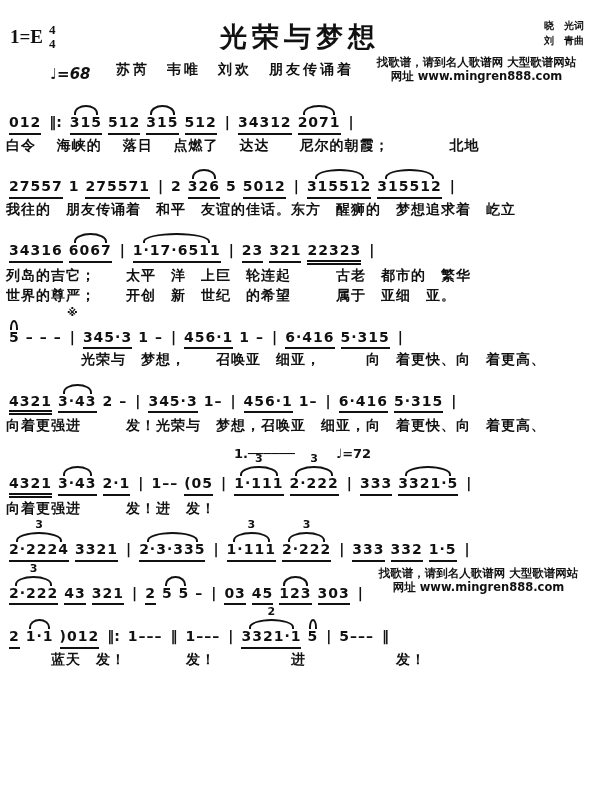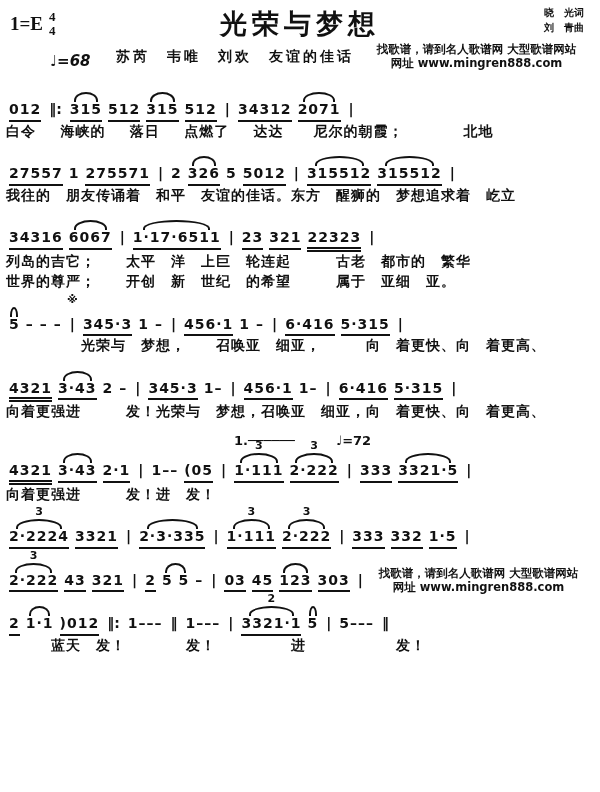--- a/index.html
+++ b/index.html
@@ -1,19 +1,19 @@
 <!DOCTYPE html>
 <html><head>
 <meta charset="utf-8">
 <style>
   html,body{margin:0;padding:0;background:#e8e8e4;}
   .page{
     position:relative;width:600px;height:792px;background:#ffffff;color:#111;
     font-family:"DejaVu Sans",sans-serif;overflow:hidden;margin:0 auto;
-    box-sizing:border-box;padding:4px 6px;
+    box-sizing:border-box;padding:17px 6px;
   }
   
   .header{position:relative;height:82px;}
   .key{position:absolute;left:4px;top:6px;font-size:19px;font-weight:bold;
        font-family:"Liberation Serif",serif;display:flex;align-items:center;gap:4px;}
   .frac{display:inline-flex;flex-direction:column;text-align:center;font-size:13px;line-height:1.05;font-weight:bold;}
   .frac .num{padding:0 2px;}
   .tempo1{position:absolute;left:44px;top:48px;font-size:15px;font-weight:bold;font-style:italic;}
   .title{position:absolute;left:0;right:0;top:2px;text-align:center;font-size:27px;font-weight:bold;letter-spacing:5px;}
   .credits{position:absolute;right:10px;top:2px;text-align:right;font-size:10px;font-weight:bold;line-height:1.45;}
@@ -32,42 +32,42 @@
   .tok.bar{margin:0 5px;letter-spacing:0;}
   .tok.slur::before{
     content:'';position:absolute;left:12%;right:12%;top:-9px;height:8px;
     border-top:2px solid #111;border-left:2px solid #111;border-right:2px solid #111;
     border-radius:60% 60% 0 0 / 100% 100% 0 0;
   }
   .tok[data-m]::after{
     content:attr(data-m);position:absolute;top:-23px;left:50%;transform:translateX(-50%);
     font-size:11px;letter-spacing:0;font-weight:bold;
   }
-  .lyrics{font-size:14px;font-weight:bold;letter-spacing:1px;white-space:pre;line-height:1.45;font-family:Liberation Mono, monospace;}
+  .lyrics{font-size:14px;font-weight:bold;letter-spacing:1px;white-space:pre;line-height:1.45;}
 </style>
 </head>
 <body>
 
 <div class="page">
 
   <div class="header">
     <div class="key">
       <span>1=E</span>
       <span class="frac">
         <span class="num">4</span>
         <span>4</span>
       </span>
     </div>
     <div class="tempo1">♩=68</div>
     <div class="title">光荣与梦想</div>
     <div class="credits">
       <div>晓　光词</div>
       <div>刘　青曲</div>
     </div>
-    <div class="singers">苏芮　韦唯　刘欢　友谊的佳话</div>
+    <div class="singers">苏芮　韦唯　刘欢　朋友传诵着</div>
     <div class="wm wm-top">
       <div>找歌谱，请到名人歌谱网 大型歌谱网站</div>
       <div>网址 www.mingren888.com</div>
     </div>
   </div>
 
   <div class="system">
     <div class="notation"><span class="tok u1">012</span><span class="tok bar">‖:</span><span class="tok u1 slur">315</span><span class="tok u1">512</span><span class="tok u1 slur">315</span><span class="tok u1">512</span><span class="tok bar">|</span><span class="tok u1">34312</span><span class="tok u1 slur">2071</span><span class="tok bar">|</span></div>
     <div class="lyrics">白令　 海峡的　 落日　 点燃了　 达达　　尼尔的朝霞；　　　　北地</div>
   </div>

